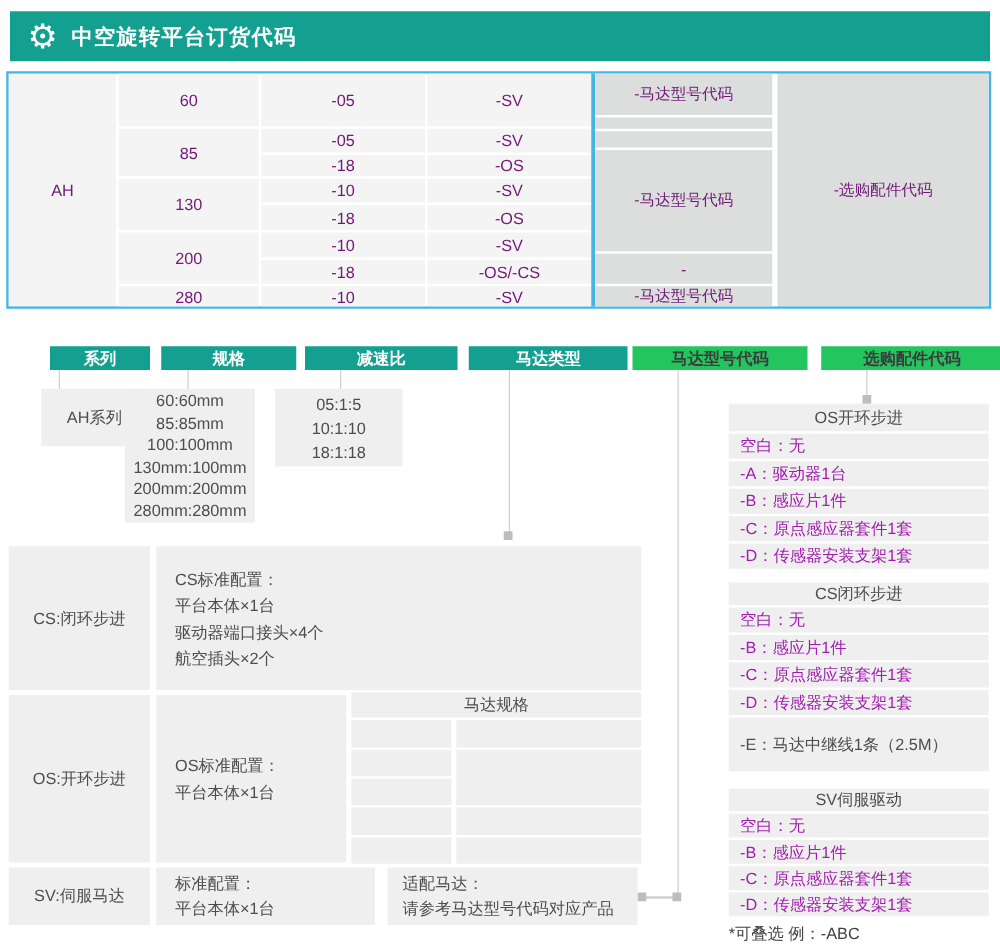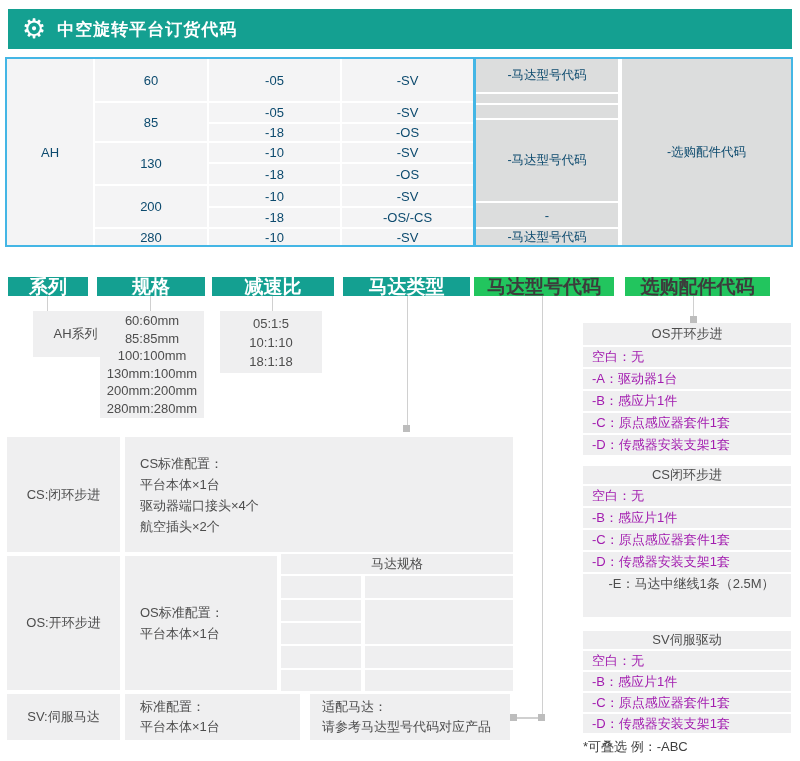--- a/index.html
+++ b/index.html
@@ -5,43 +5,43 @@
   html,body{margin:0;padding:0;background:#ffffff;}
   body{width:800px;height:761px;position:relative;font-family:"Liberation Sans","DejaVu Sans",sans-serif;}
   .abs{position:absolute;}
   
   .header-bar{left:8px;top:9px;width:784px;height:40px;background:#14a091;display:flex;align-items:center;padding-left:14px;box-sizing:border-box;}
   .gear{color:#ffffff;font-size:27px;line-height:1;margin-right:11px;}
   .page-title{color:#ffffff;font-size:17px;font-weight:bold;letter-spacing:1px;}
   
   .ordtable{left:5px;top:57px;width:788px;height:190px;border:2px solid #44b6e5;box-sizing:border-box;display:flex;background:#ffffff;}
   .tcol{display:flex;flex-direction:column;gap:2px;background:#ffffff;}
-  .cell{display:flex;align-items:center;justify-content:center;font-size:13px;color:#0c4a6e;}
+  .cell{display:flex;align-items:center;justify-content:center;font-size:13px;color:#701a75;}
   .light{background:#f4f4f5;}
   .grayc{background:#dcdddd;}
   .vgap{width:2px;background:#ffffff;}
   .bluegap{width:3px;background:#44b6e5;}
   
-  .chip{top:277px;height:19px;background:#14a091;color:#ffffff;font-size:19px;font-weight:bold;display:flex;align-items:center;justify-content:center;}
+  .chip{top:277px;height:19px;background:#14a091;color:#ffffff;font-size:13px;font-weight:bold;display:flex;align-items:center;justify-content:center;margin-left:32px;}
   .chip-gray{background:#22c55e;color:#3c3c3c;}
   
   .vline{width:1px;background:#d0d0d0;}
   .hline{height:2px;background:#d0d0d0;}
   .node{width:7px;height:7px;background:#bdbdbd;}
   
   .gbox{background:#efeff0;color:#4d4d4d;font-size:13px;box-sizing:border-box;}
   .center-box{display:flex;align-items:center;justify-content:center;}
   .lines-center{display:flex;flex-direction:column;align-items:center;justify-content:center;}
   .lines-left{display:flex;flex-direction:column;justify-content:center;padding-left:15px;}
   .lh17 div{line-height:17.5px;} .lh19 div{line-height:19px;} .lh20 div{line-height:20px;} .lh21 div{line-height:21px;}
   
   .acc-sec{left:583px;width:208px;display:flex;flex-direction:column;gap:2px;}
   .acc-head{background:#efeff0;color:#4d4d4d;font-size:13px;display:flex;align-items:center;justify-content:center;}
   .acc-row{background:#efeff0;color:#a21caf;font-size:13px;display:flex;align-items:center;padding-left:9px;box-sizing:border-box;}
-  .acc-row2{background:#efeff0;color:#4d4d4d;font-size:13px;display:flex;justify-content:center;padding-left:9px;box-sizing:border-box;}
+  .acc-row2{background:#efeff0;color:#4d4d4d;font-size:13px;display:flex;flex-direction:column;justify-content:center;padding-left:9px;box-sizing:border-box;}
   .note{color:#3f3f3f;font-size:13px;}
 </style>
 </head>
 <body>
 
 <div class="abs header-bar">
   <span class="gear">⚙</span>
   <span class="page-title">中空旋转平台订货代码</span>
 </div>
 

